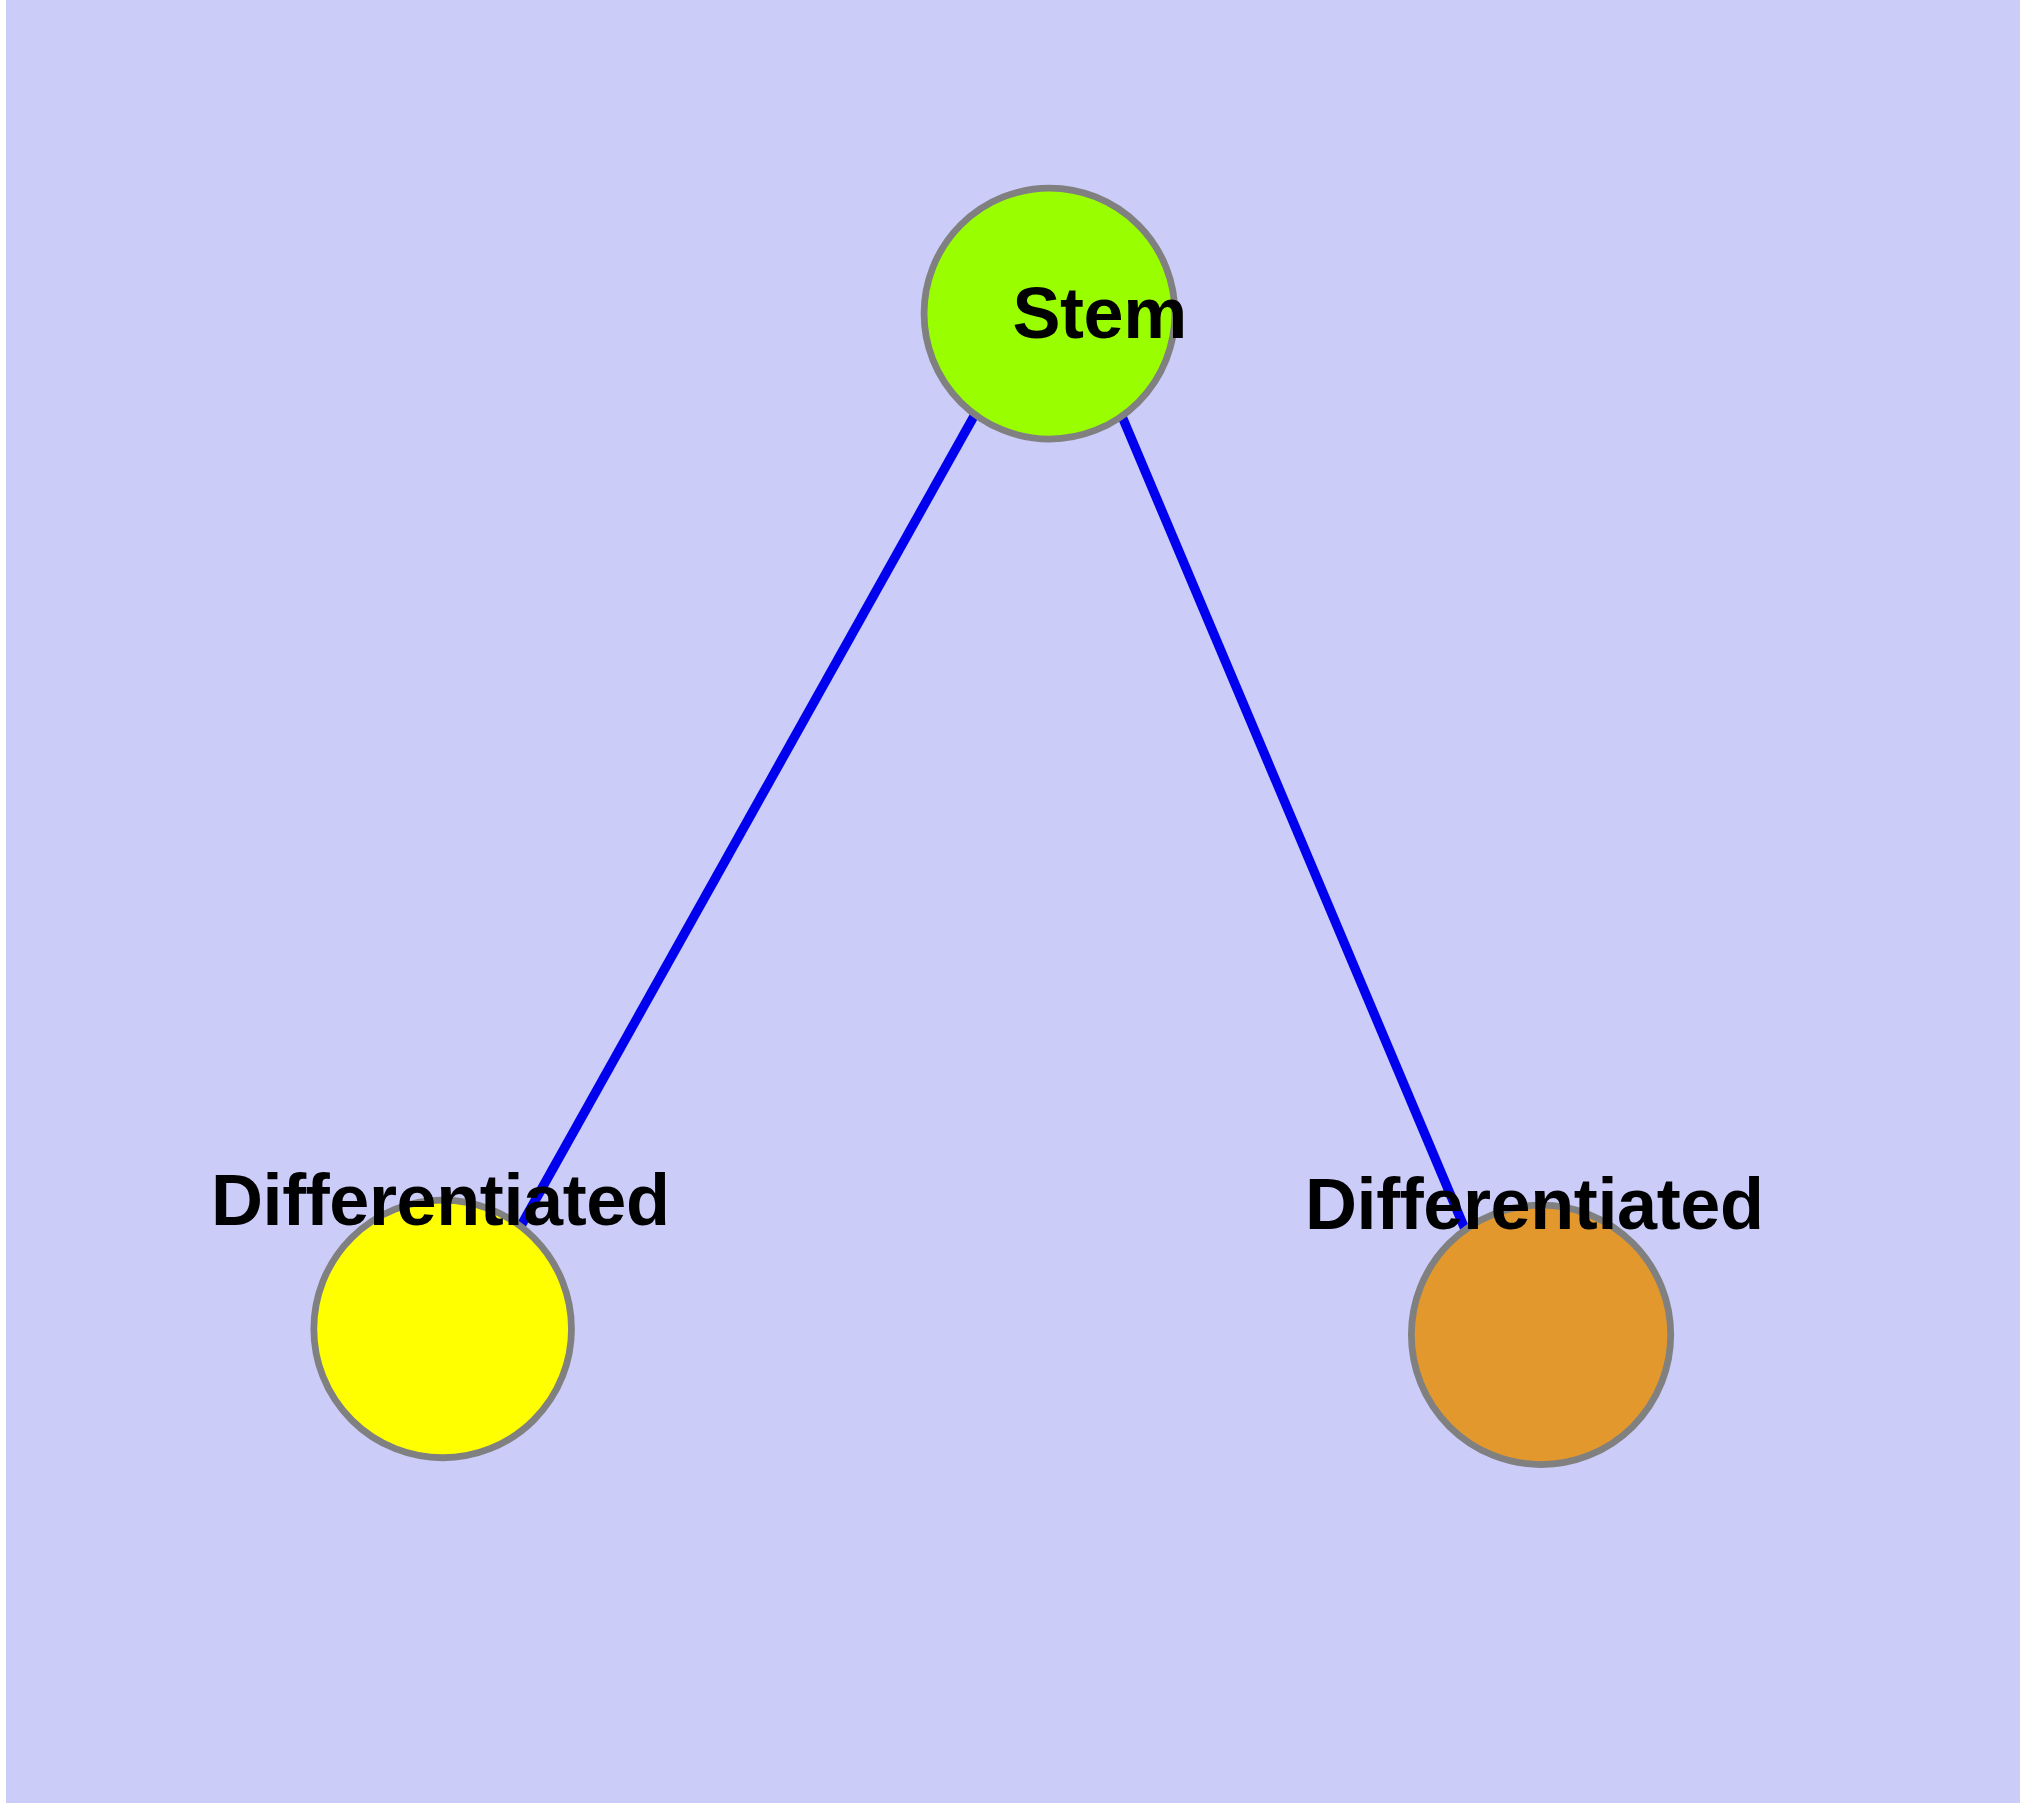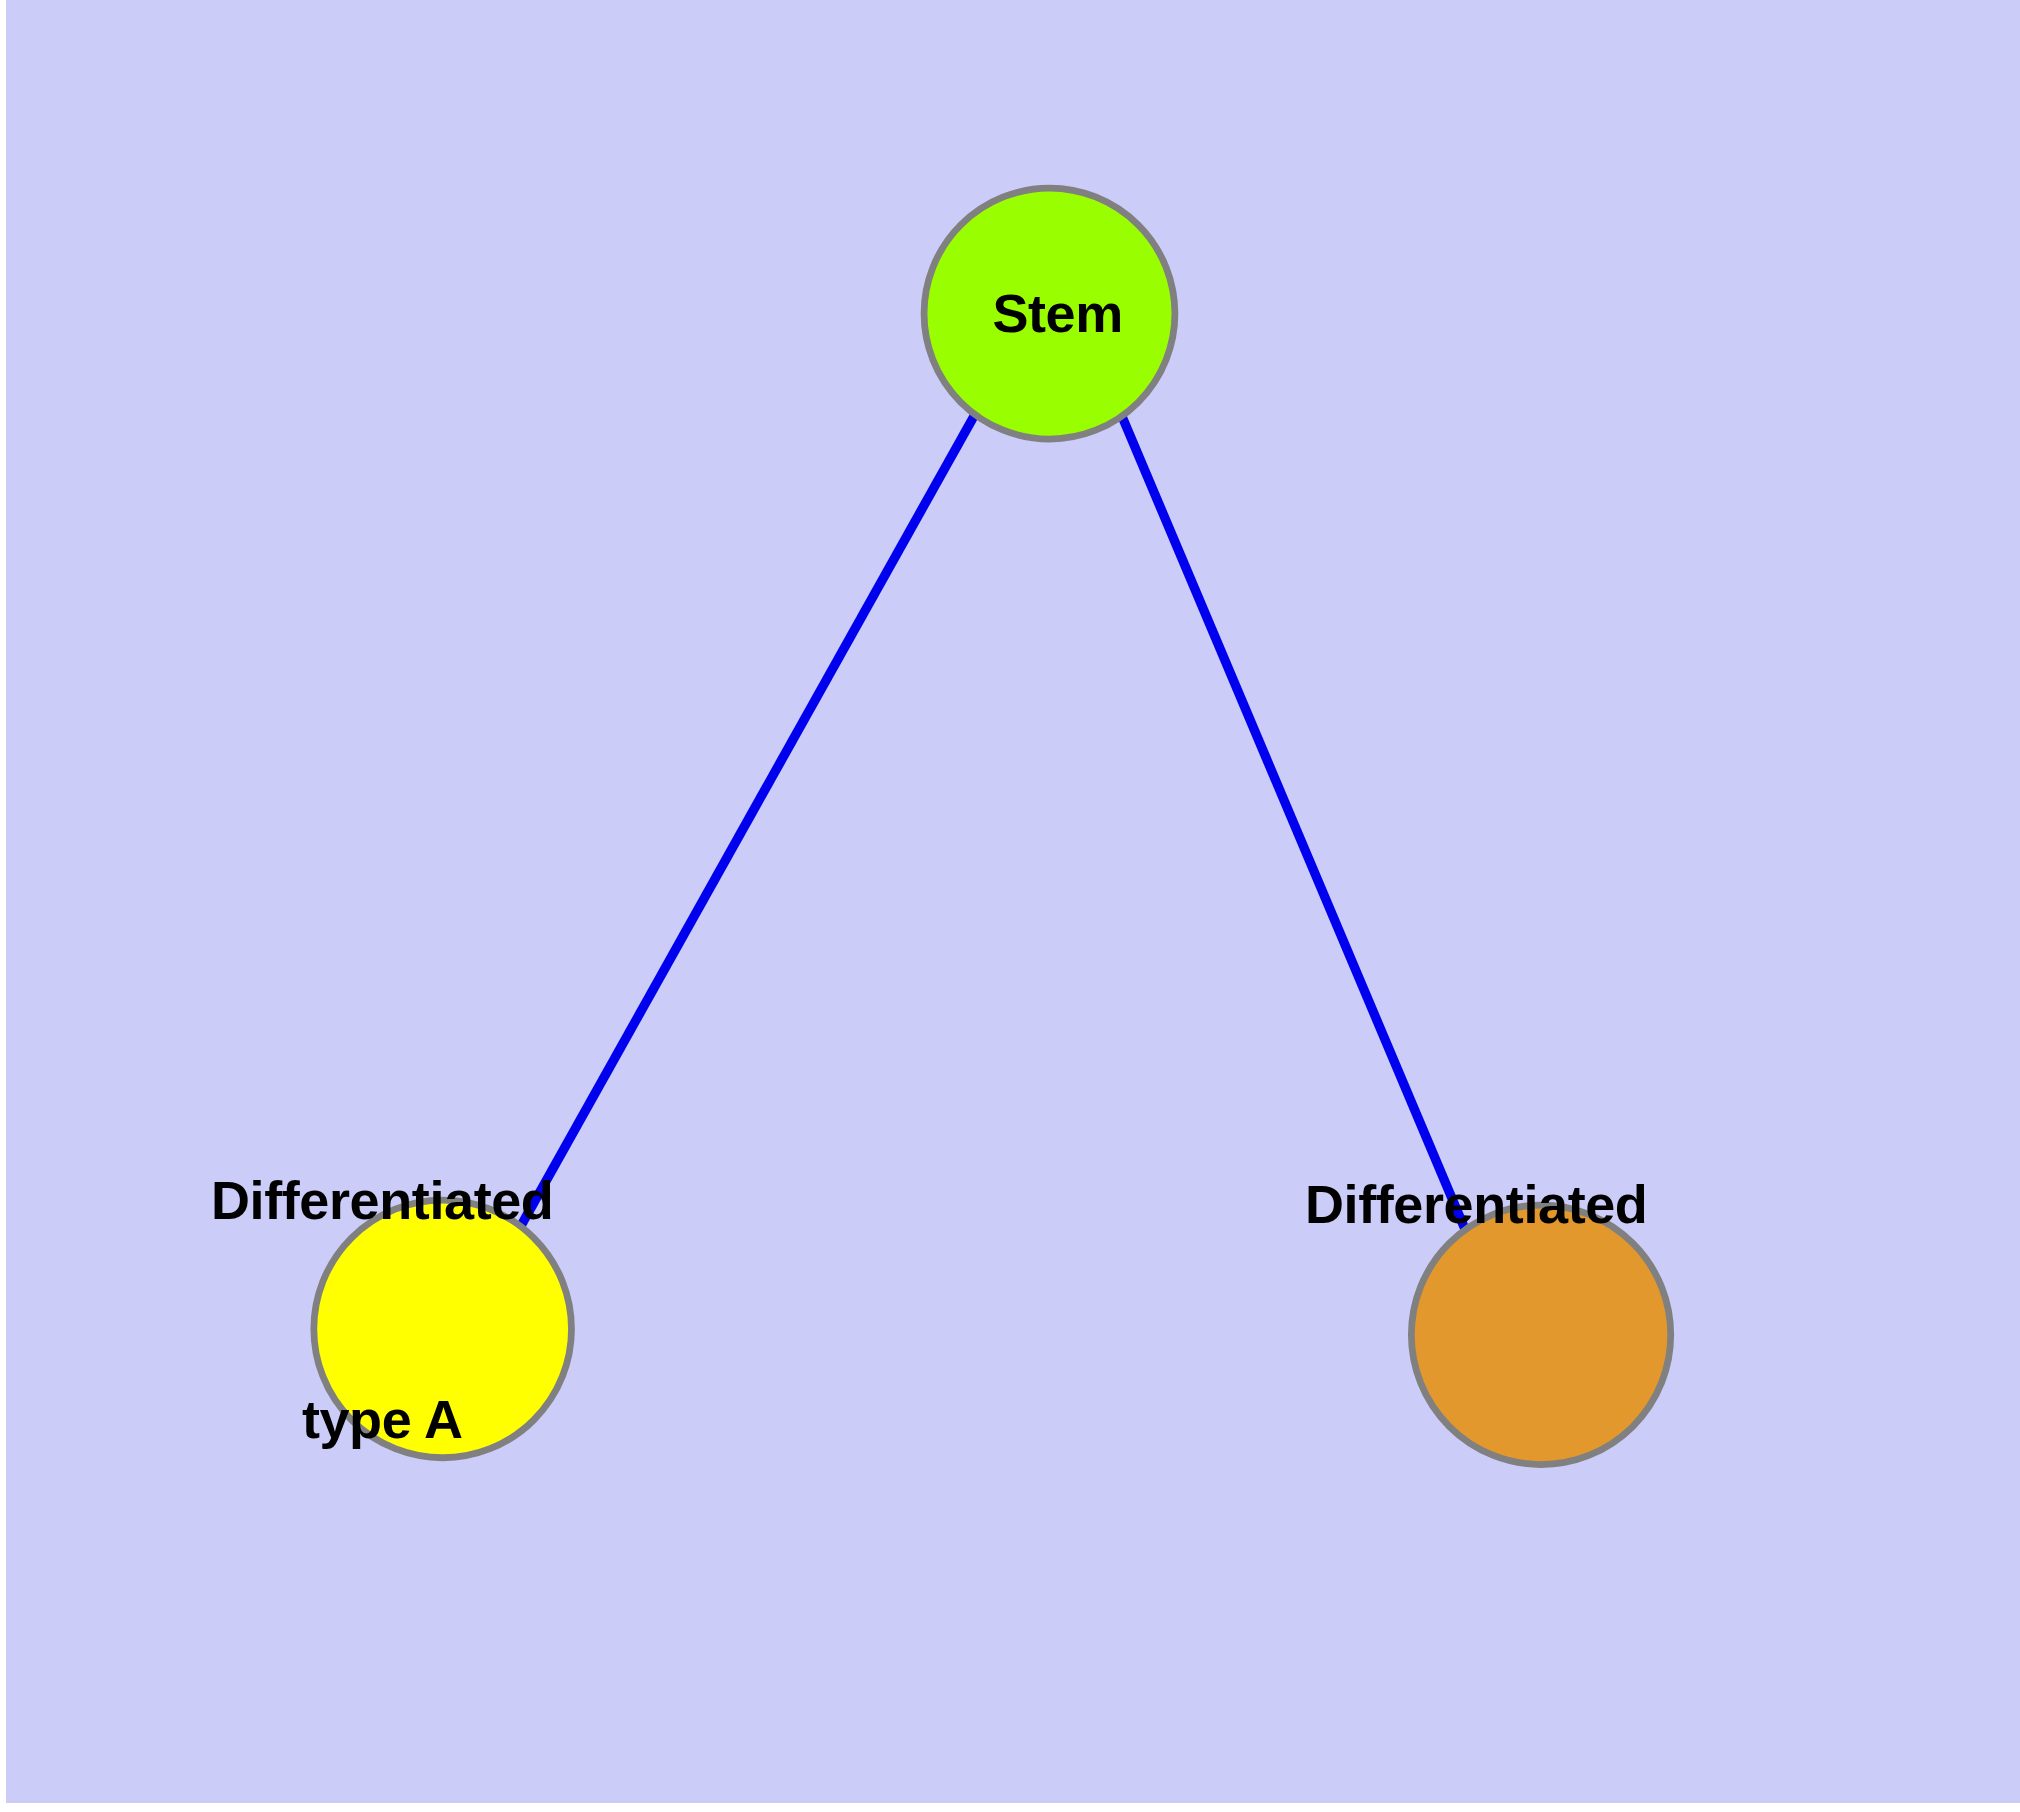--- a/index.html
+++ b/index.html
@@ -37,21 +37,21 @@
   .node-edge {
     stroke: #0000ee;
     stroke-width: 11;
     stroke-linecap: butt;
     fill: none;
   }
   .node-label {
     position: absolute;
     color: #000000;
     font-weight: bold;
-    font-size: 54px;
+    font-size: 72px;
     line-height: 73px;
     text-align: center;
     white-space: pre;
     letter-spacing: -0.4px;
     pointer-events: none;
     font-family: "Liberation Sans", sans-serif;
   }
 </style>
 </head>
 <body>
@@ -71,21 +71,20 @@
       <circle class="node-circle" cx="1818" cy="1575" r="153" fill="#e2982d" stroke="#808080"></circle>
     </g>
   </svg>
 
   <div class="node-label" style="color: rgb(0, 0, 0); left: 934px; top: 204px; width: auto;">
     <span>Stem</span>
   </div>
 
   <div class="node-label" style="color: rgb(0, 0, 0); left: 211px; top: 1018px; width: auto;">
     <div>Differentiated</div>
-    <div>type A</div>
   </div>
 
   <div class="node-label" style="color: rgb(0, 0, 0); left: 1305px; top: 1022px; width: auto;">
     <div>Differentiated</div>
   </div>
 
 </div>
 
 
 </body></html>

